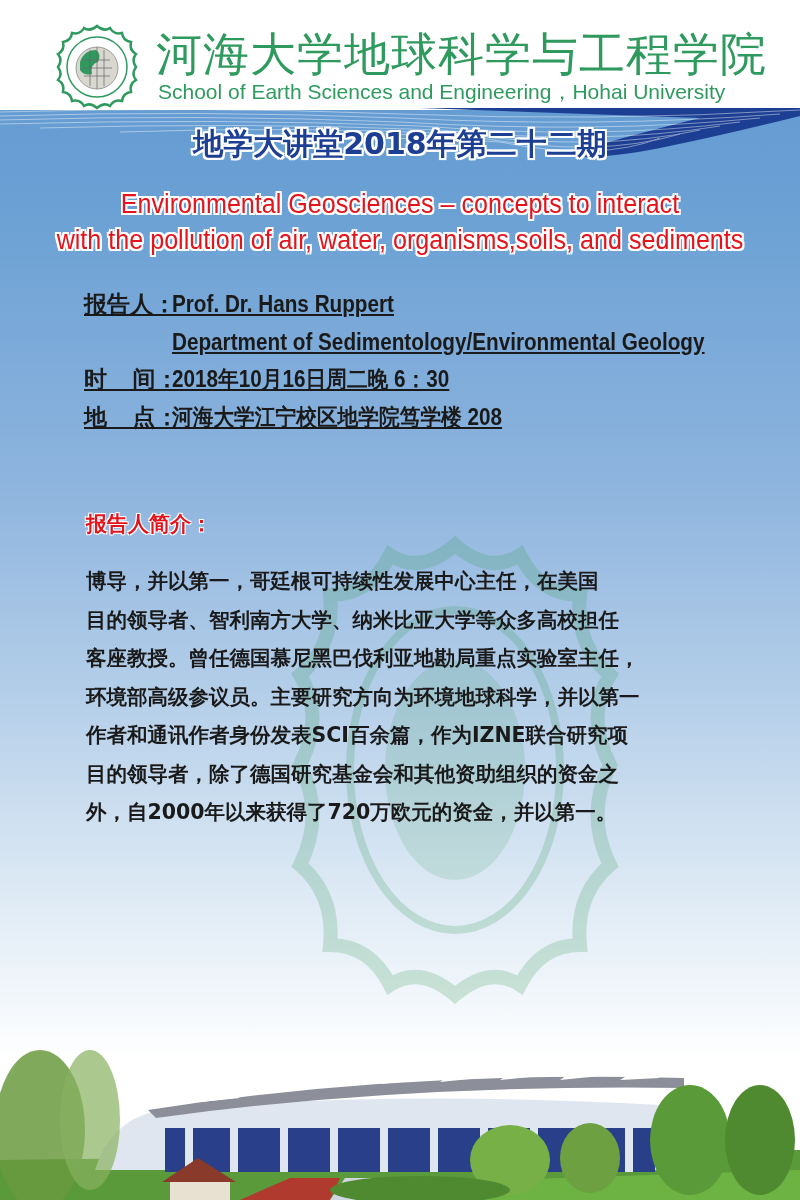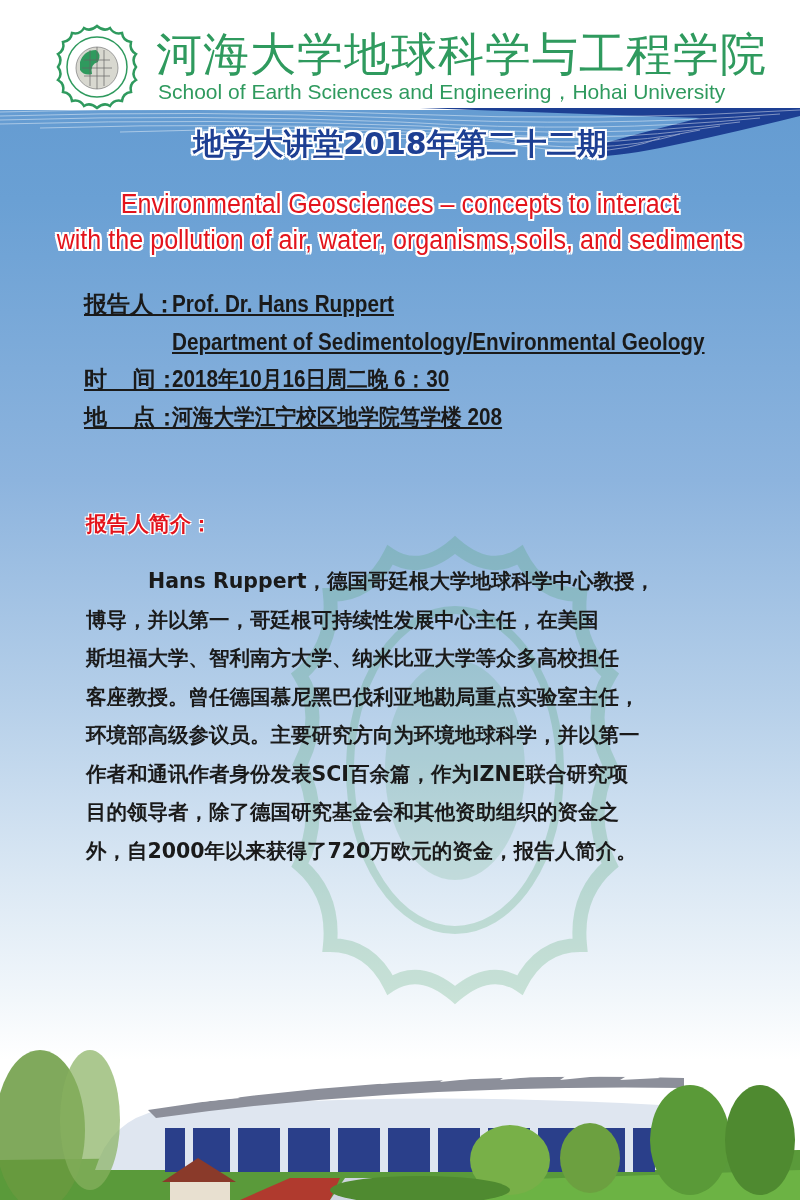--- a/index.html
+++ b/index.html
@@ -135,28 +135,27 @@
     <span class="info-value">2018年10月16日周二晚 6：30</span>
   </div>
   <div class="info-row">
     <span class="info-label" style="white-space:pre">地    点：</span>
     <span class="info-value">河海大学江宁校区地学院笃学楼 208</span>
   </div>
 </div>
 
 <div class="intro-heading">报告人简介：</div>
 <div class="bio">
-  <span class="bio-line first">Hans Ruppert，德国哥廷根大学地球科学中心教授，</span>
   <span class="bio-line">博导，并以第一，哥廷根可持续性发展中心主任，在美国</span>
-  <span class="bio-line">斯坦福大学、智利南方大学、纳米比亚大学等众多高校担任</span>
+  <span class="bio-line">目的领导者、智利南方大学、纳米比亚大学等众多高校担任</span>
   <span class="bio-line">客座教授。曾任德国慕尼黑巴伐利亚地勘局重点实验室主任，</span>
   <span class="bio-line">环境部高级参议员。主要研究方向为环境地球科学，并以第一</span>
   <span class="bio-line">作者和通讯作者身份发表SCI百余篇，作为IZNE联合研究项</span>
   <span class="bio-line">目的领导者，除了德国研究基金会和其他资助组织的资金之</span>
-  <span class="bio-line">外，自2000年以来获得了720万欧元的资金，报告人简介。</span>
+  <span class="bio-line">外，自2000年以来获得了720万欧元的资金，并以第一。</span>
 </div>
 
 <div class="stadium">
   <svg width="800" height="190" viewBox="0 0 800 190">
 
     <path d="M0 150 L800 140 L800 190 L0 190 Z" fill="#5a9a3a"></path>
     <path d="M350 175 L800 160 L800 190 L350 190 Z" fill="#6cb344"></path>
 
     <path d="M95 160 Q110 110 160 100 Q400 80 660 95 L660 160 Z" fill="#dfe6f0"></path>
     <rect x="165" y="118" width="490" height="44" fill="#2a3f8a"></rect>

